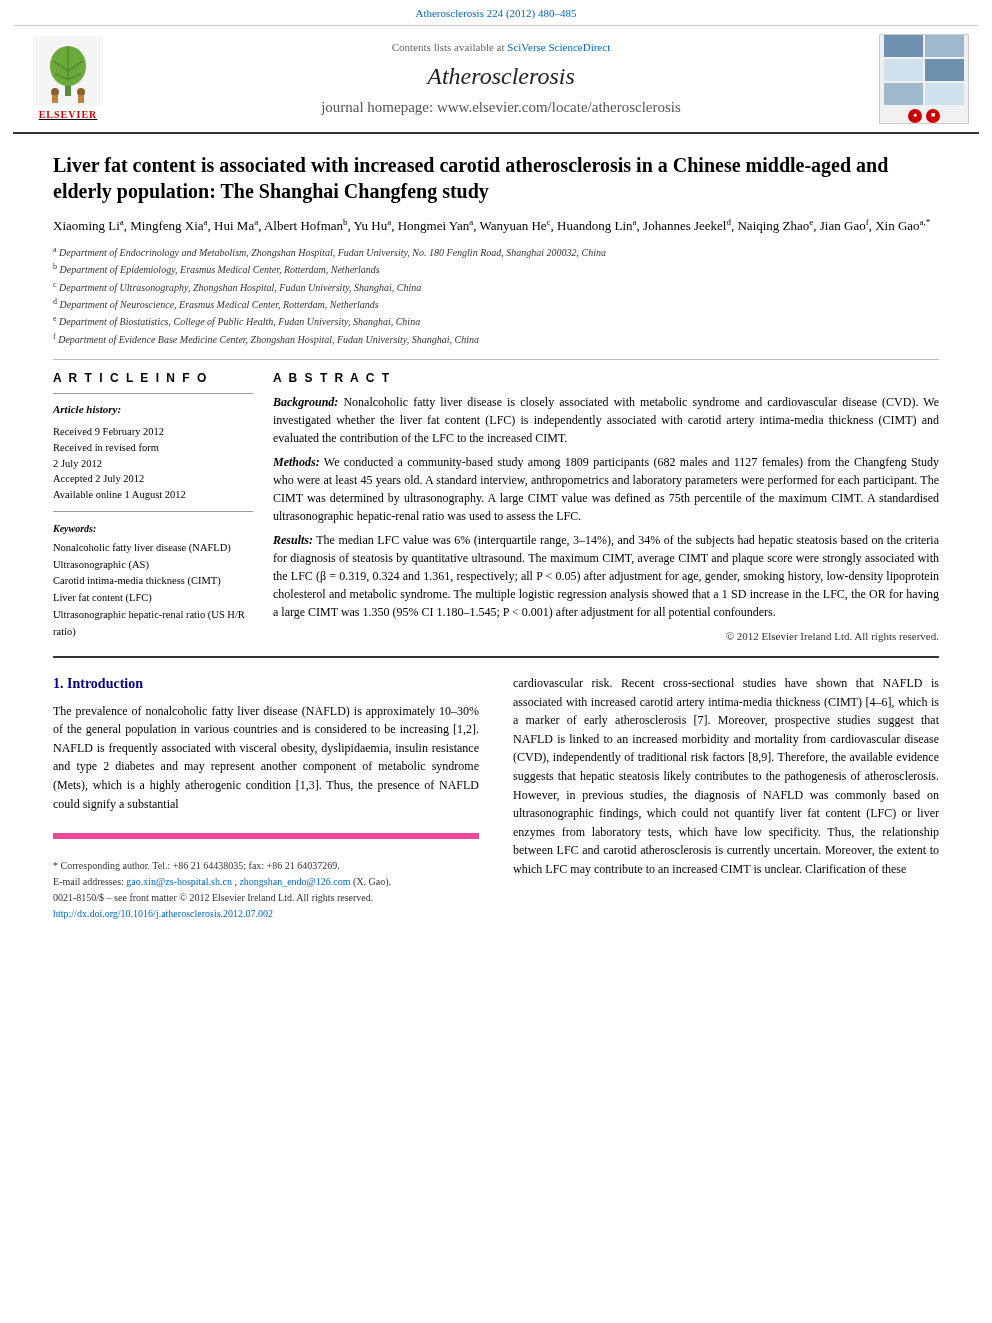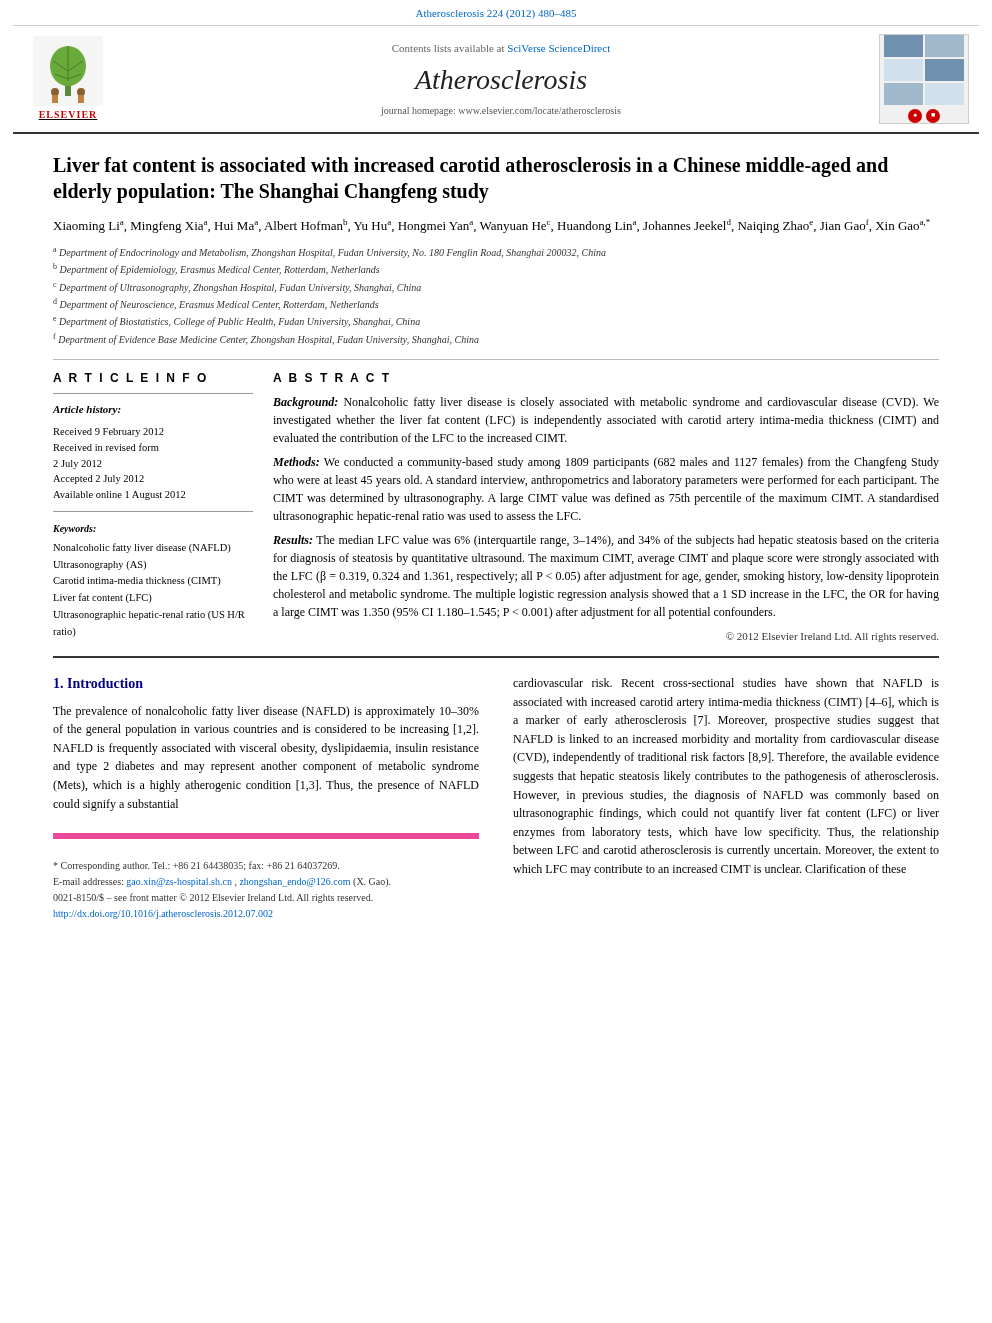--- a/index.html
+++ b/index.html
@@ -59,28 +59,28 @@
     .sciverse-line {
       font-size: 11px;
       color: #666;
       margin-bottom: 4px;
     }
     .sciverse-link {
       color: #0066cc;
       text-decoration: none;
     }
     .journal-name-big {
-      font-size: 28px;
+      font-size: 24px;
       font-family: 'Times New Roman', serif;
       font-style: italic;
       color: #222;
       margin: 4px 0;
     }
     .journal-homepage {
-      font-size: 10px;
+      font-size: 15px;
       color: #555;
       margin-top: 2px;
       text-align: center;
     }
     .journal-side-image {
       width: 90px;
       min-width: 90px;
       background: #f0f0f0;
       border: 1px solid #ccc;
       height: 90px;
@@ -377,21 +377,21 @@
             <div>Received in revised form</div>
             <div>2 July 2012</div>
             <div>Accepted 2 July 2012</div>
             <div>Available online 1 August 2012</div>
           </div>
         </div>
         <div class="keywords-box">
           <div class="keywords-label">Keywords:</div>
           <div class="keywords-text">
             <div>Nonalcoholic fatty liver disease (NAFLD)</div>
-            <div>Ultrasonography (AS)</div>
+            <div>Ultrasonographic (AS)</div>
             <div>Carotid intima-media thickness (CIMT)</div>
             <div>Liver fat content (LFC)</div>
             <div>Ultrasonographic hepatic-renal ratio (US H/R ratio)</div>
           </div>
         </div>
       </div>
 
       <div class="col-right">
         <div class="section-header">A B S T R A C T</div>
         <div class="abstract-text">

